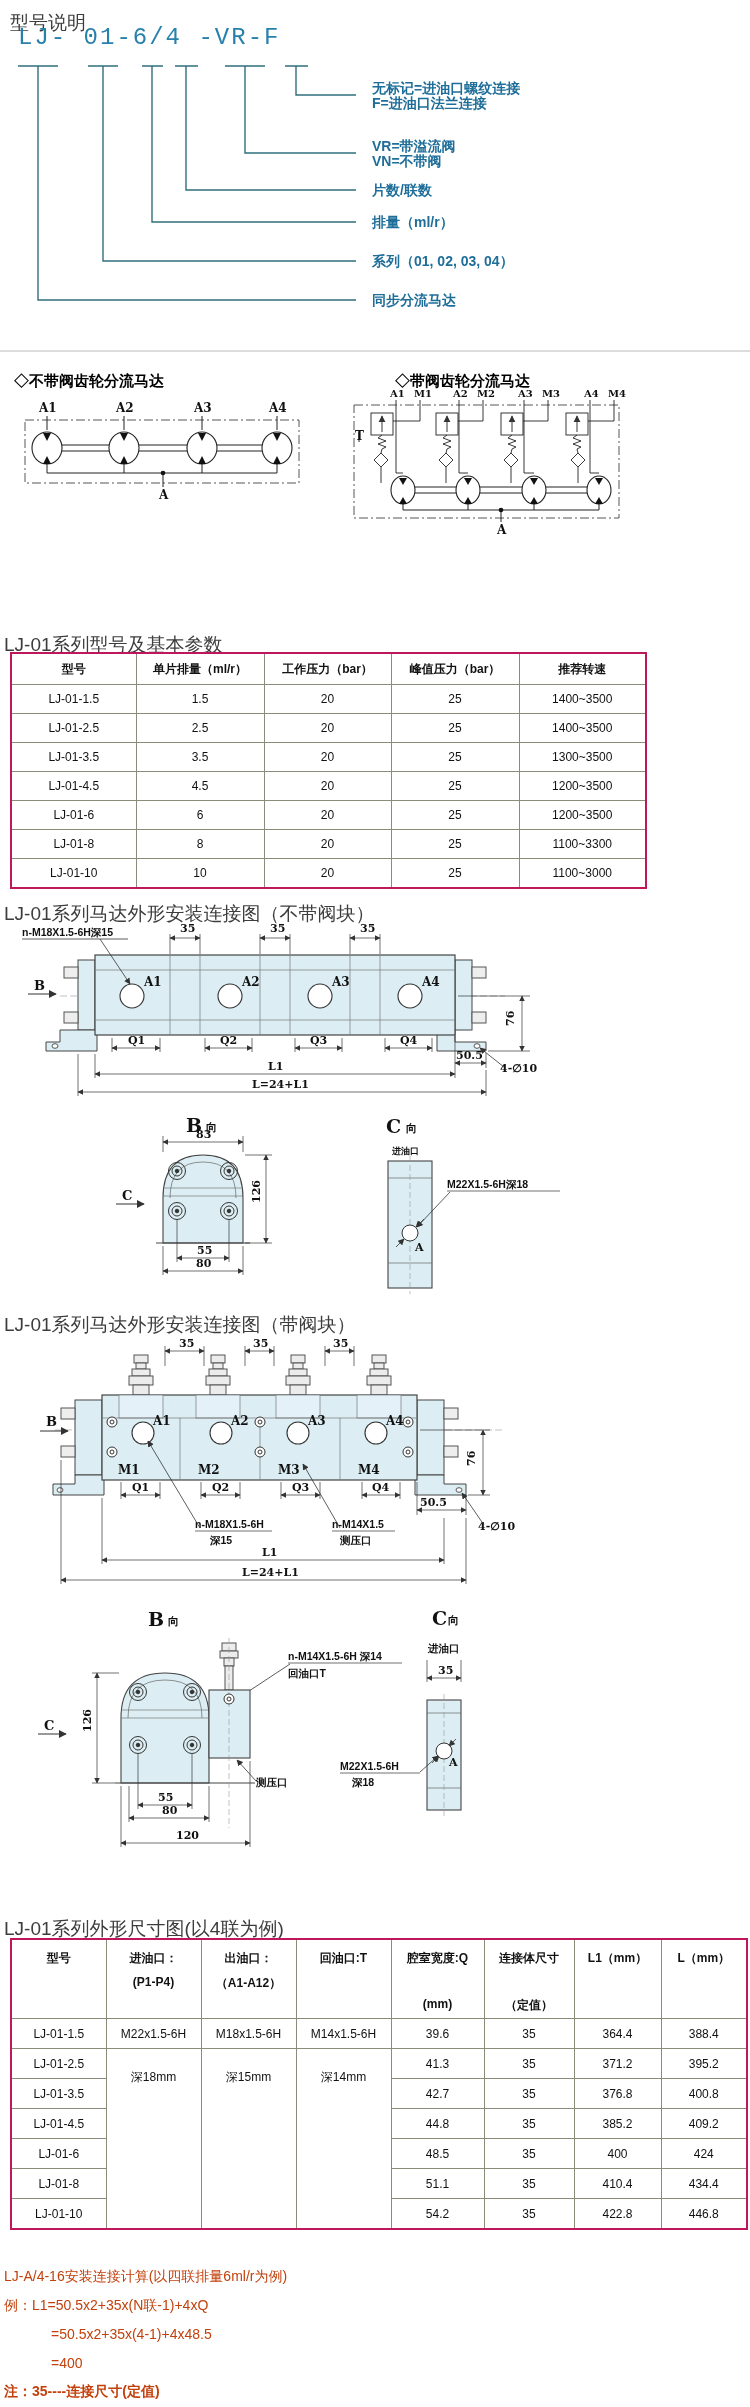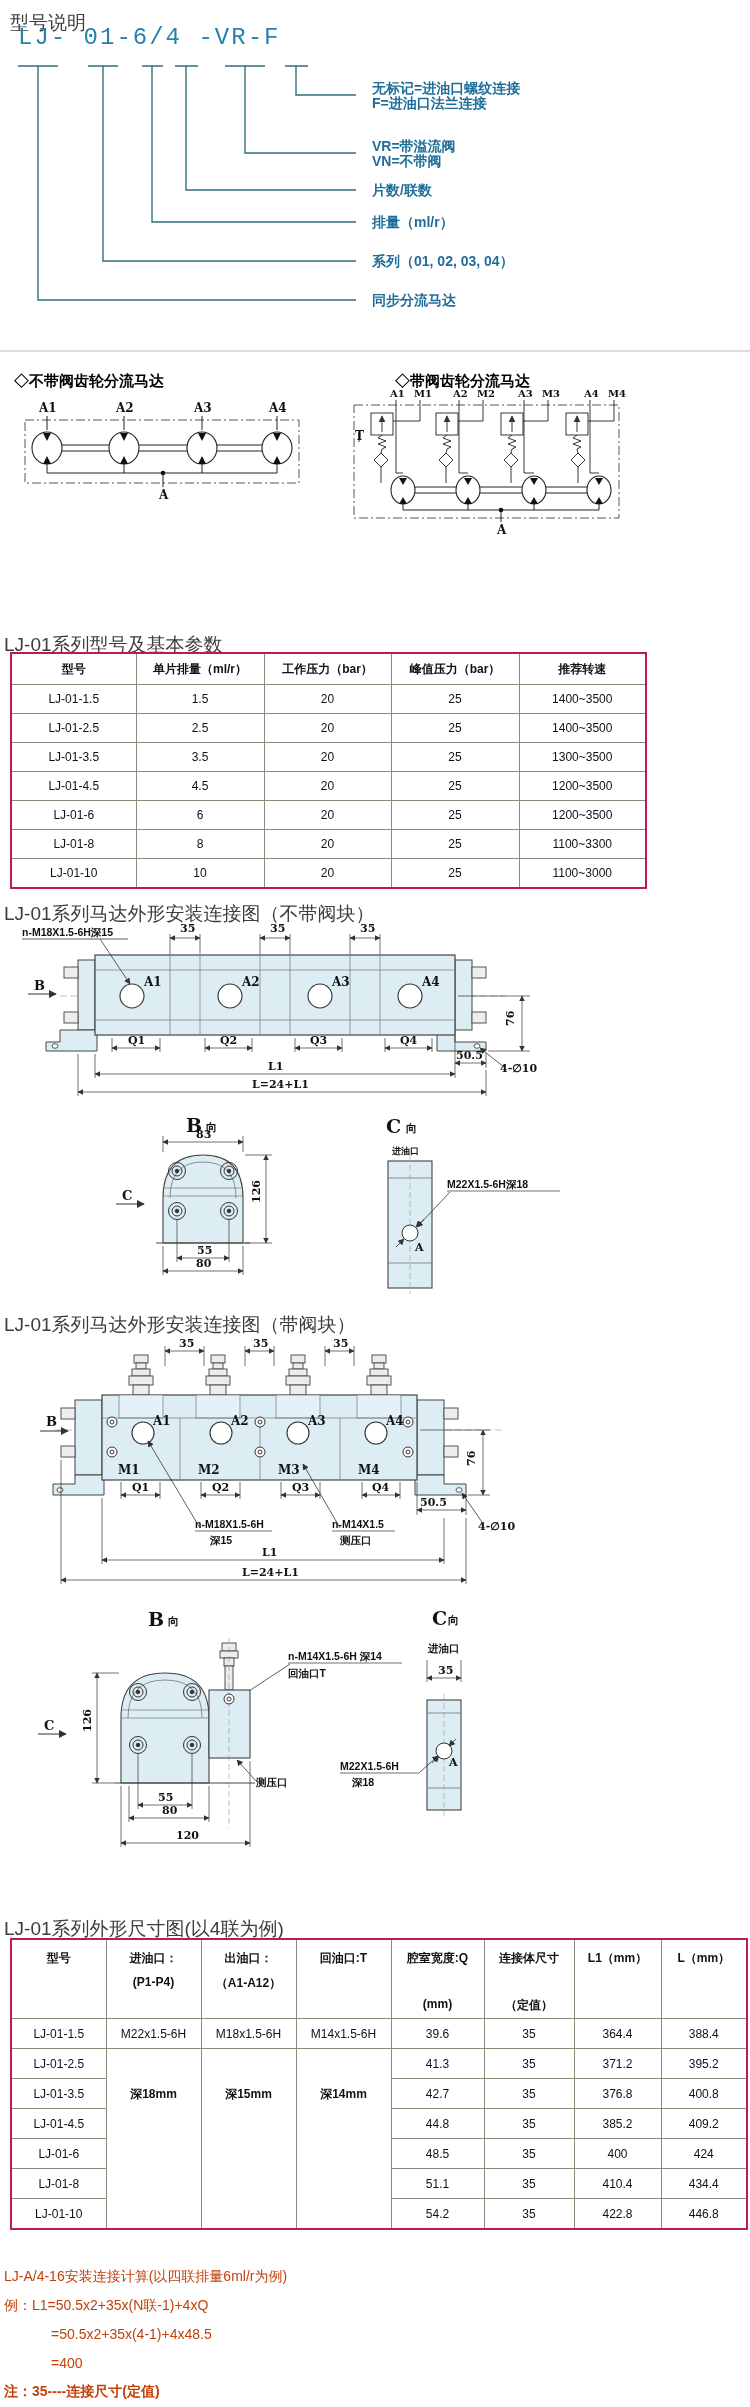--- a/index.html
+++ b/index.html
@@ -13,21 +13,21 @@
   table{border-collapse:collapse;background:#fff;}
   .dtable{border:2px solid #be185d;}
   .dtable th,.dtable td{border:1px solid #8b8b79;text-align:center;font-size:12px;color:#111;padding:0 3px;}
   .t1 th{height:30px;font-weight:bold;}
   .t1 td{height:28px;}
   .t2 th{height:78px;vertical-align:top;font-weight:bold;}
   .t2 td{height:29px;}
   .t2 .l1{margin-top:10px;}
   .t2 .l2{margin-top:8px;font-weight:bold;}
   .t2 .l2.low{margin-top:30px;}
-  .t2 td.depth{vertical-align:top;padding-top:37px;font-weight:bold;}
+  .t2 td.depth{vertical-align:top;padding-top:20px;}
   .calc{font-size:14px;color:#c2410c;}
   
   .lbl{font-size:14px;font-weight:600;fill:#1f6e99;font-family:"Liberation Sans",sans-serif;}
   .dim{font-size:11px;font-weight:bold;fill:#111;font-family:"DejaVu Serif",serif;}
   .port{font-size:12px;font-weight:bold;fill:#111;font-family:"DejaVu Serif",serif;}
   .callout{font-size:10.5px;font-weight:bold;fill:#111;font-family:"Liberation Sans",sans-serif;}
   .vtitle{font-size:19px;font-weight:bold;fill:#111;font-family:"DejaVu Serif",serif;}
   .vsub{font-size:11px;font-weight:bold;fill:#111;font-family:"Liberation Sans",sans-serif;}
   .tiny{font-size:9px;font-weight:bold;fill:#111;font-family:"Liberation Sans",sans-serif;}
   svg{display:block;}

